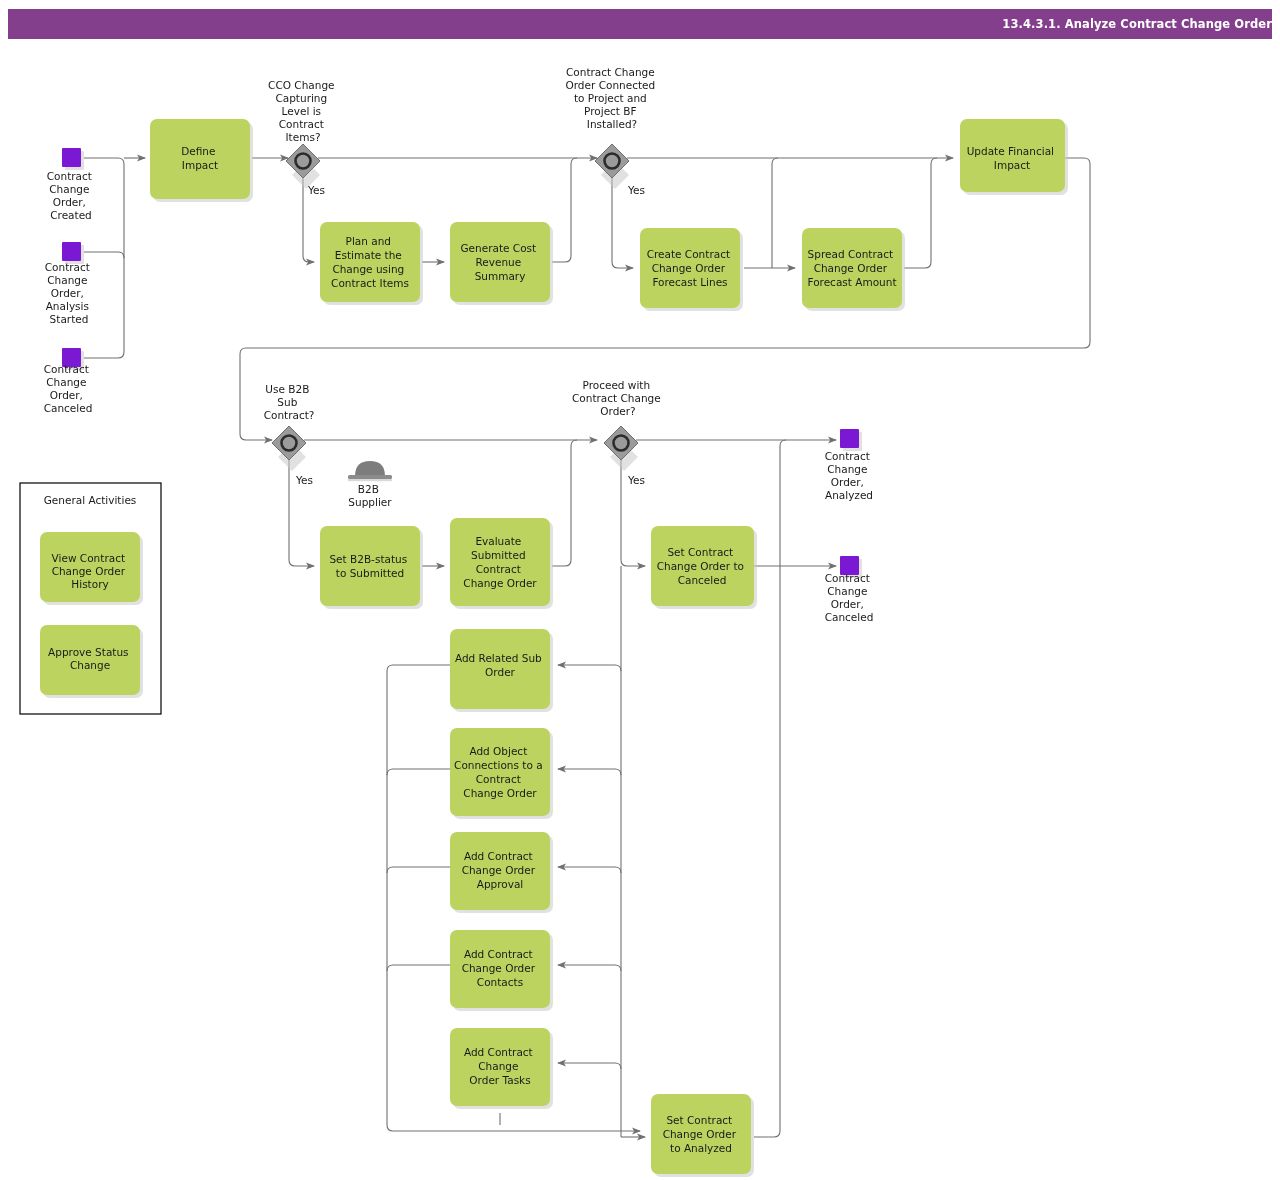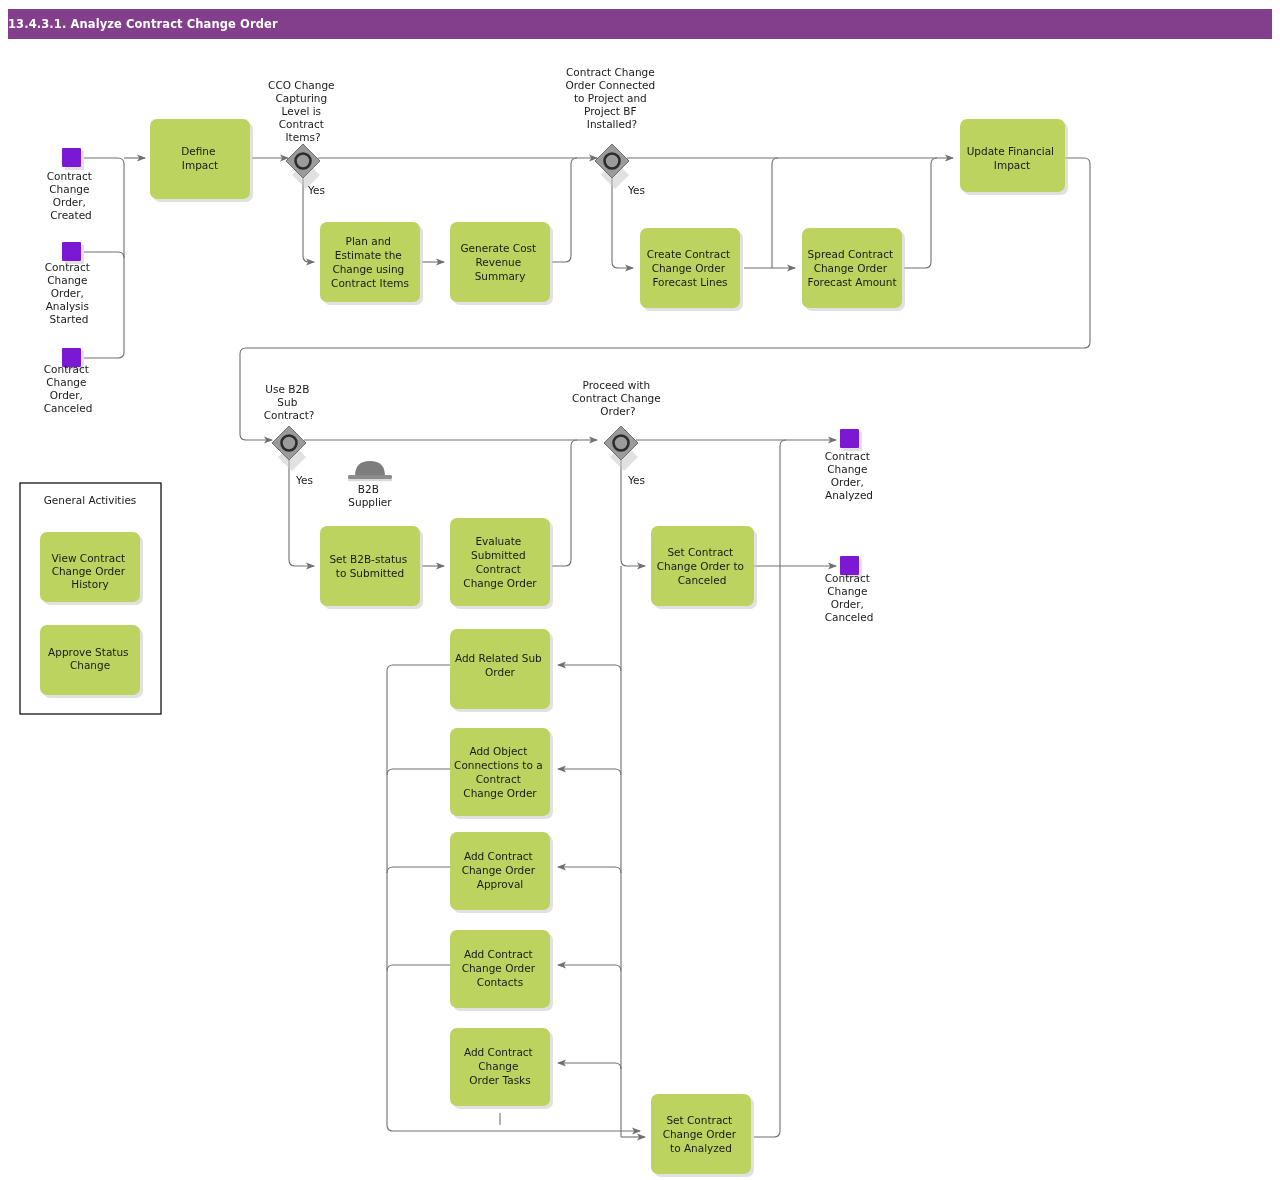--- a/index.html
+++ b/index.html
@@ -1,19 +1,19 @@
 <!DOCTYPE html>
 <html><head>
 <meta charset="utf-8">
 <style>
   html,body{margin:0;padding:0;background:#ffffff;}
   body{width:1280px;height:1180px;font-family:"DejaVu Sans","Liberation Sans",sans-serif;}
   #page{position:relative;width:1280px;height:1180px;overflow:hidden;background:#fff;}
   #titlebar{position:absolute;left:8px;top:9px;width:1264px;height:30px;background:#833f8c;
-    display:flex;align-items:center;justify-content:flex-start;}
+    display:flex;align-items:center;justify-content:flex-end;}
   #titlebar span{color:#ffffff;font-size:11.5px;font-weight:bold;letter-spacing:.1px;
     font-family:"DejaVu Sans","Liberation Sans",sans-serif;}
   svg{position:absolute;left:0;top:0;}
   .tsk-rect{fill:#bcd45f;stroke:none;}
   .tsk-sh{fill:#c9c9c9;opacity:.55;}
   .ev-rect{fill:#7b18d4;}
   .ev-sh{fill:#c9c9c9;opacity:.55;}
   .ln{fill:none;stroke:#707070;stroke-width:1.1;}
   .lgbox{fill:#ffffff;stroke:#000000;stroke-width:1.2;}
   text{font-family:"DejaVu Sans","Liberation Sans",sans-serif;fill:#1a1a1a;}

